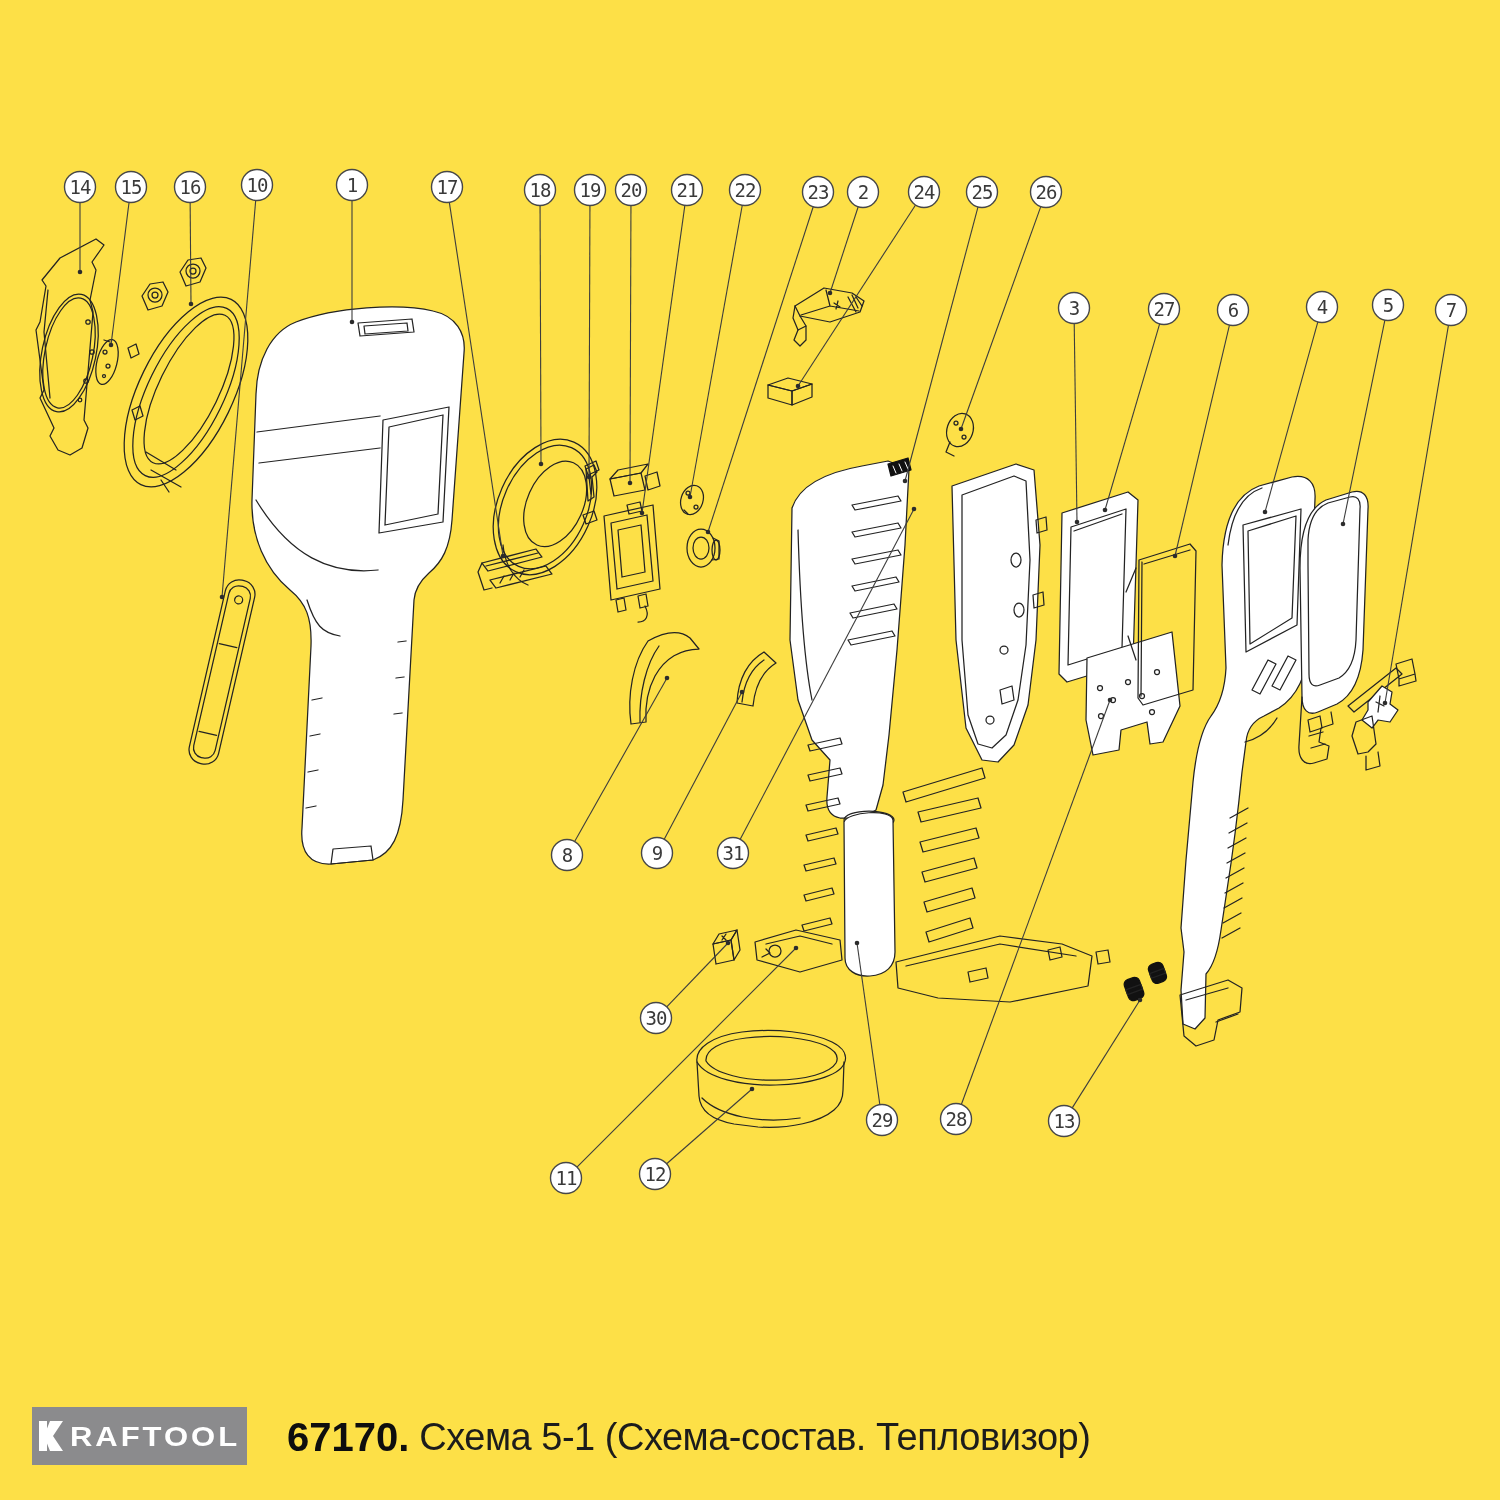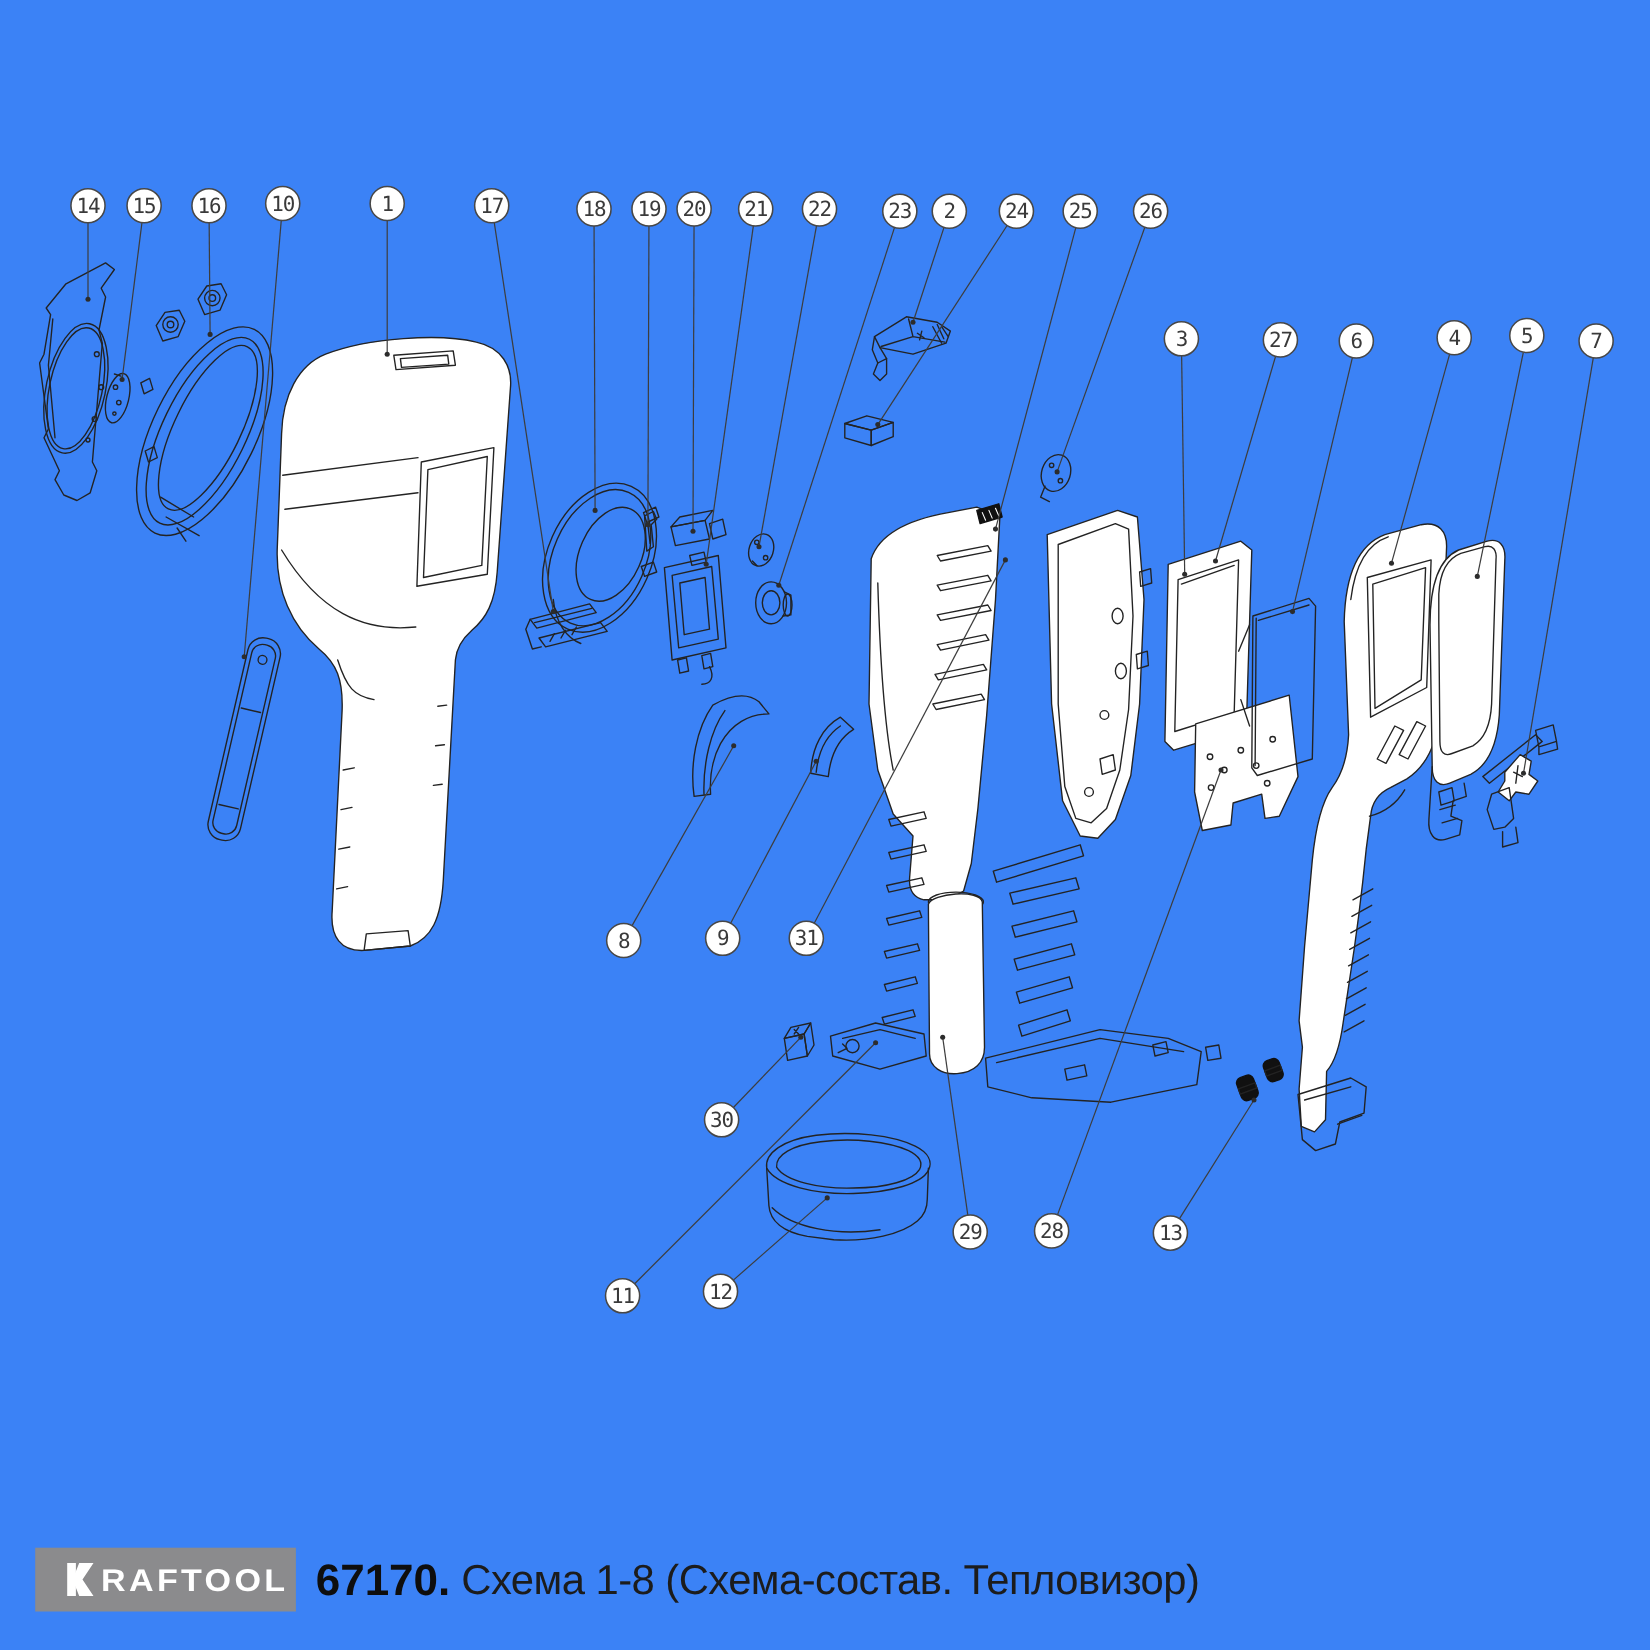--- a/index.html
+++ b/index.html
@@ -1,33 +1,33 @@
 <!DOCTYPE html>
 <html><head>
 <meta charset="utf-8">
 <style>
   html,body{margin:0;padding:0;background:#fff;}
-  .canvas{position:relative;width:1500px;height:1500px;background:#3b82f6;overflow:hidden;
+  .canvas{position:relative;width:1500px;height:1500px;background:#fde047;overflow:hidden;
           font-family:"Liberation Sans",sans-serif;}
   .canvas svg.diagram{position:absolute;left:0;top:0;}
   
   .part path,.part ellipse,.part circle,.part rect,.part line,.part polygon{
     stroke:#232323;stroke-width:1.25;fill:none;stroke-linejoin:round;stroke-linecap:round;}
   .part .solid{fill:#111;stroke:#111;}
   .part .white{fill:#fff;}
   
   .callout line{stroke:#3d3d3d;stroke-width:1.1;}
   .callout circle.bubble{fill:#fff;stroke:#474747;stroke-width:1.4;}
   .callout circle.dot{fill:#2c2c2c;stroke:none;}
   .callout text{font-family:"DejaVu Sans Mono",monospace;font-size:19px;fill:#3a3a3a;
     text-anchor:middle;letter-spacing:-1px;}
   
   .footer{position:absolute;left:0;top:1398px;width:1500px;height:80px;}
   .logo-box{position:absolute;left:32px;top:9px;width:215px;height:58px;background:#8b8b8d;
-    display:flex;align-items:center;justify-content:center;gap:5px;padding-left:22px;}
+    display:flex;align-items:center;justify-content:center;gap:5px;}
   .logo-box .k-icon{display:block;}
   .logo-rest{color:#fff;font-weight:bold;font-size:31px;letter-spacing:3px;line-height:1;
     font-family:"Liberation Sans",sans-serif;transform:scaleY(0.92);}
   .caption{position:absolute;left:287px;top:10px;height:58px;display:flex;align-items:center;gap:10px;
     white-space:nowrap;}
   .caption .code{font-size:40px;font-weight:bold;color:#0e0e0e;}
   .caption .caption-text{font-size:38px;font-weight:400;color:#1c1c1c;letter-spacing:-0.5px;}
 </style>
 </head>
 <body>
@@ -477,16 +477,16 @@
 <div class="footer">
   <div class="logo-box" style="background: rgb(139, 139, 141);">
     <svg class="k-icon" width="26" height="32" viewBox="0 0 26 32">
       <polygon points="0,1 8,1 8,31 0,31" fill="#ffffff"></polygon>
       <polygon points="11,1 24,1 14,16 24,31 11,31 5,16" fill="#ffffff"></polygon>
     </svg>
     <span class="logo-rest">RAFTOOL</span>
   </div>
   <div class="caption">
     <span class="code">67170.</span>
-    <span class="caption-text">Схема 1-8 (Схема-состав. Тепловизор)</span>
+    <span class="caption-text">Схема 5-1 (Схема-состав. Тепловизор)</span>
   </div>
 </div>
 </div>
 
 </body></html>

